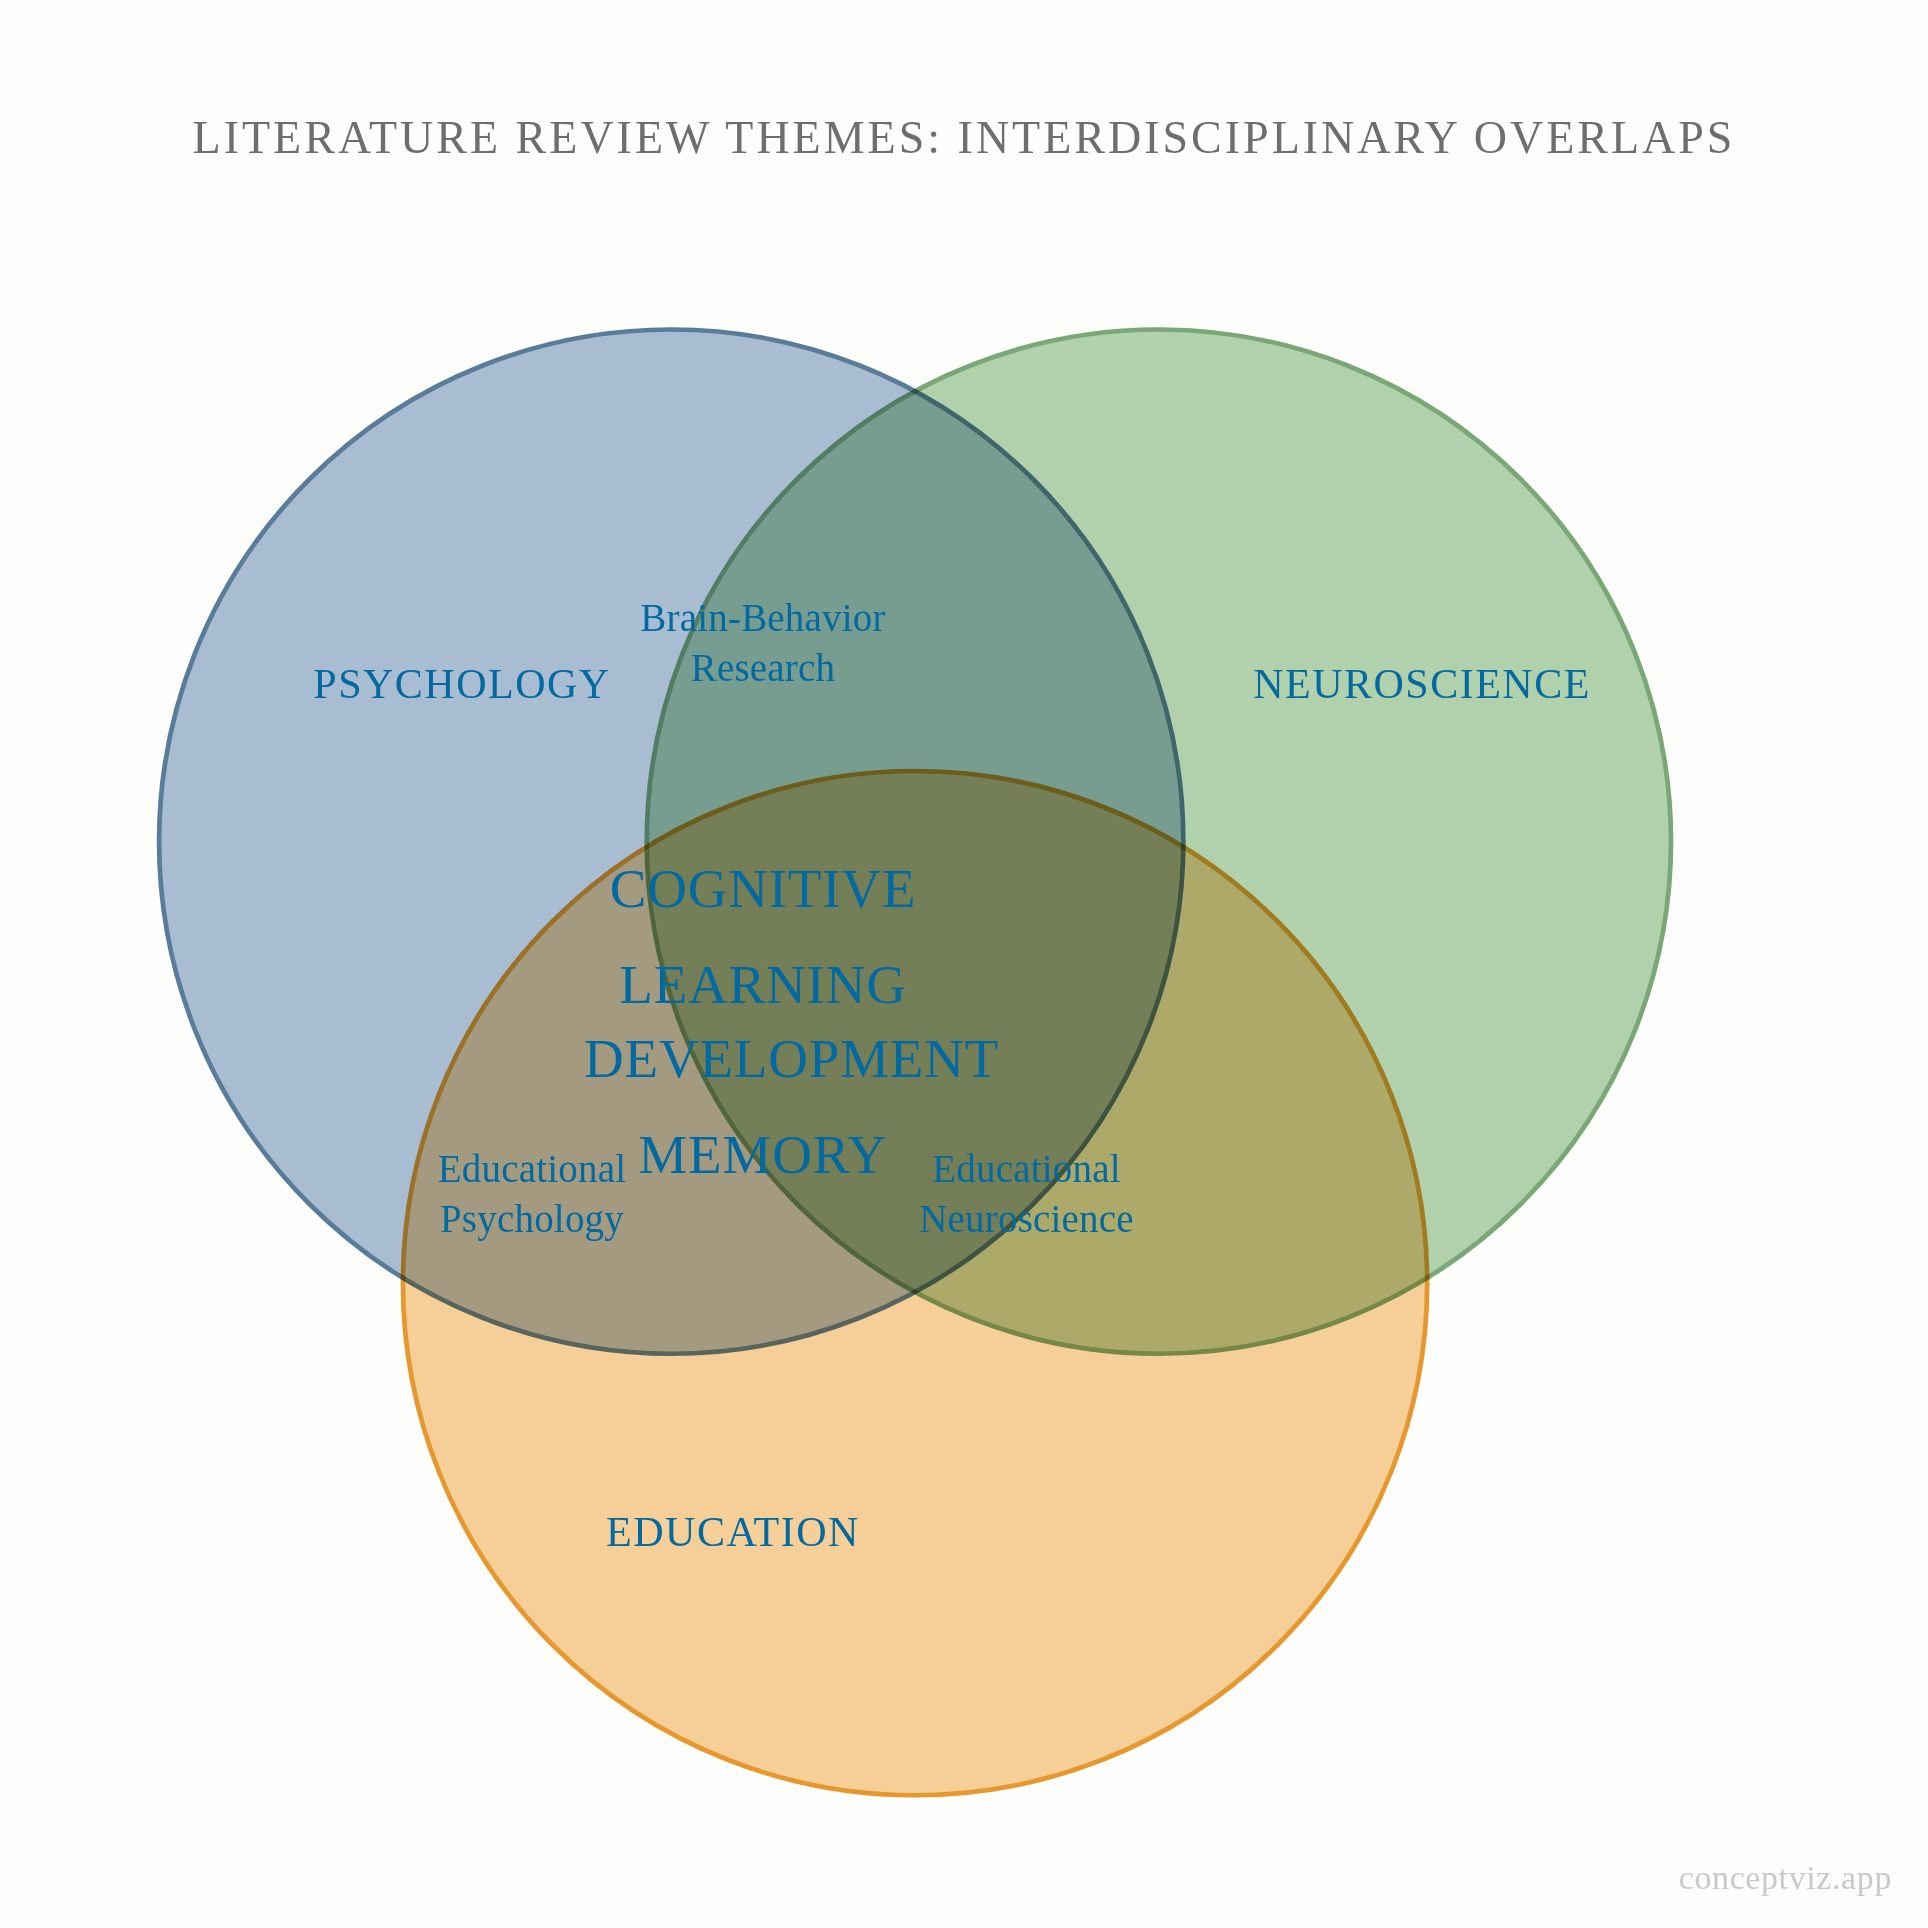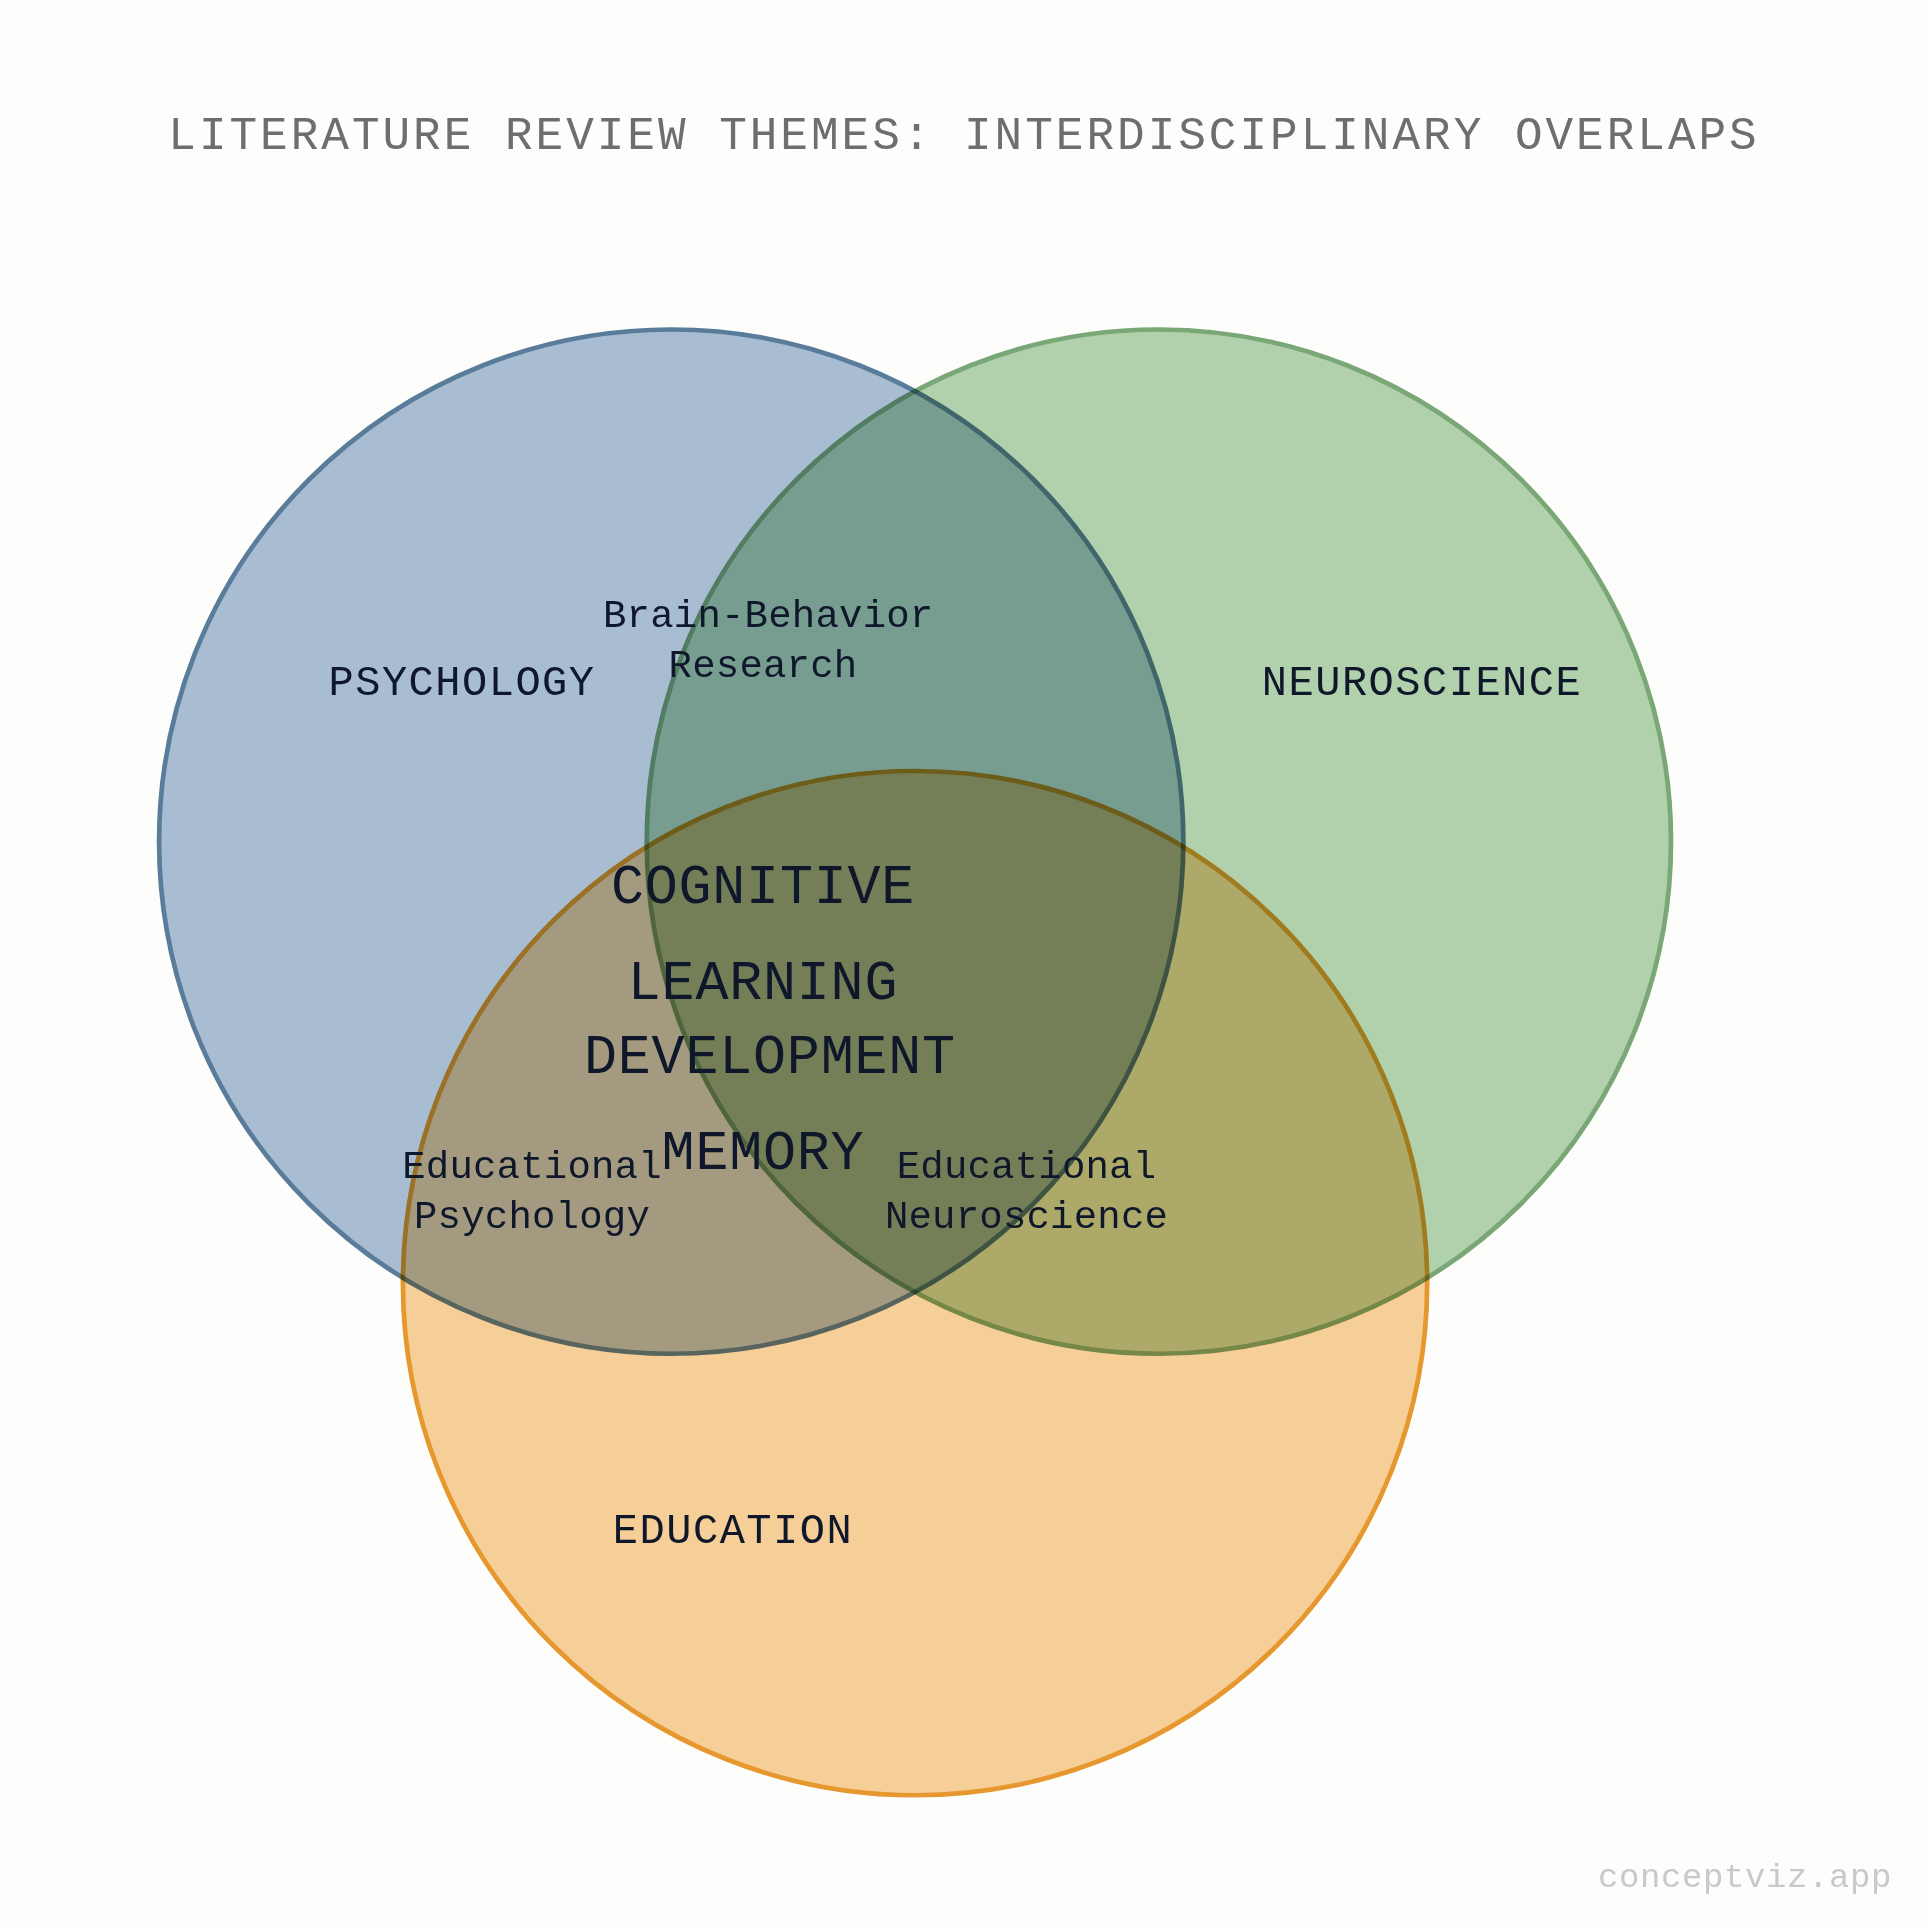--- a/index.html
+++ b/index.html
@@ -5,21 +5,21 @@
   html, body {
     margin: 0;
     padding: 0;
     background: #ffffff;
   }
   #page {
     position: relative;
     width: 1928px;
     height: 1928px;
     background: #fdfdfb;
-    font-family: Liberation Mono, monospace;
+    font-family: Liberation Serif, serif;
     overflow: hidden;
   }
 
   
   #chart-title {
     position: absolute;
     top: 111px;
     left: 0;
     width: 1928px;
     text-align: center;
@@ -44,21 +44,21 @@
   #label-layer {
     position: absolute;
     top: 0;
     left: 0;
     width: 1928px;
     height: 1928px;
   }
   .lbl {
     position: absolute;
     text-align: center;
-    color: #0f172a;
+    color: #0369a1;
     line-height: 1.30;
     white-space: nowrap;
   }
   .lbl-set {
     font-size: 42px;
     letter-spacing: 1.5px;
     font-weight: 400;
   }
   .lbl-pair {
     font-size: 39px;

